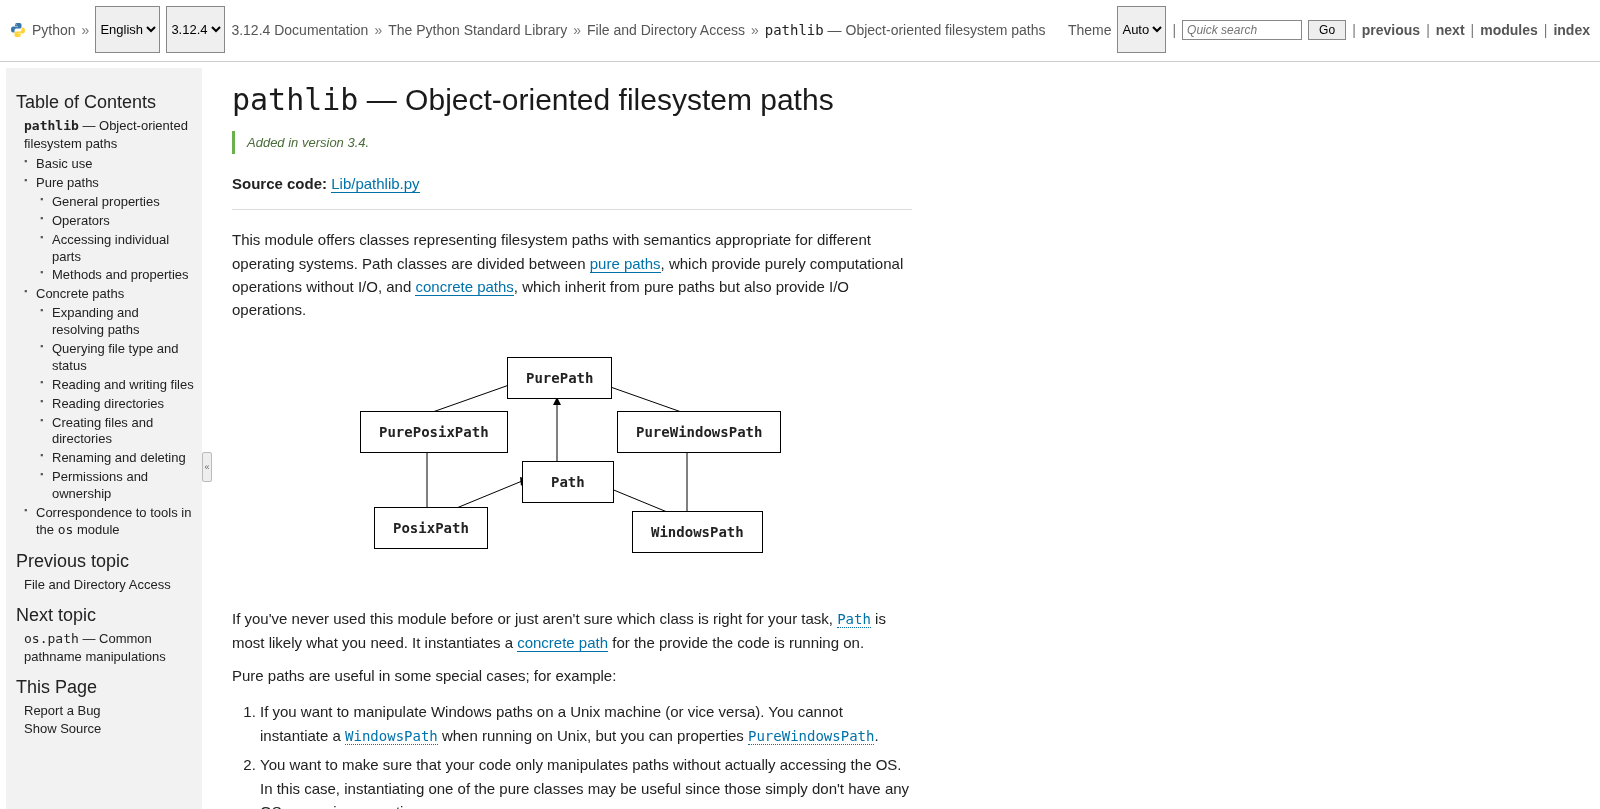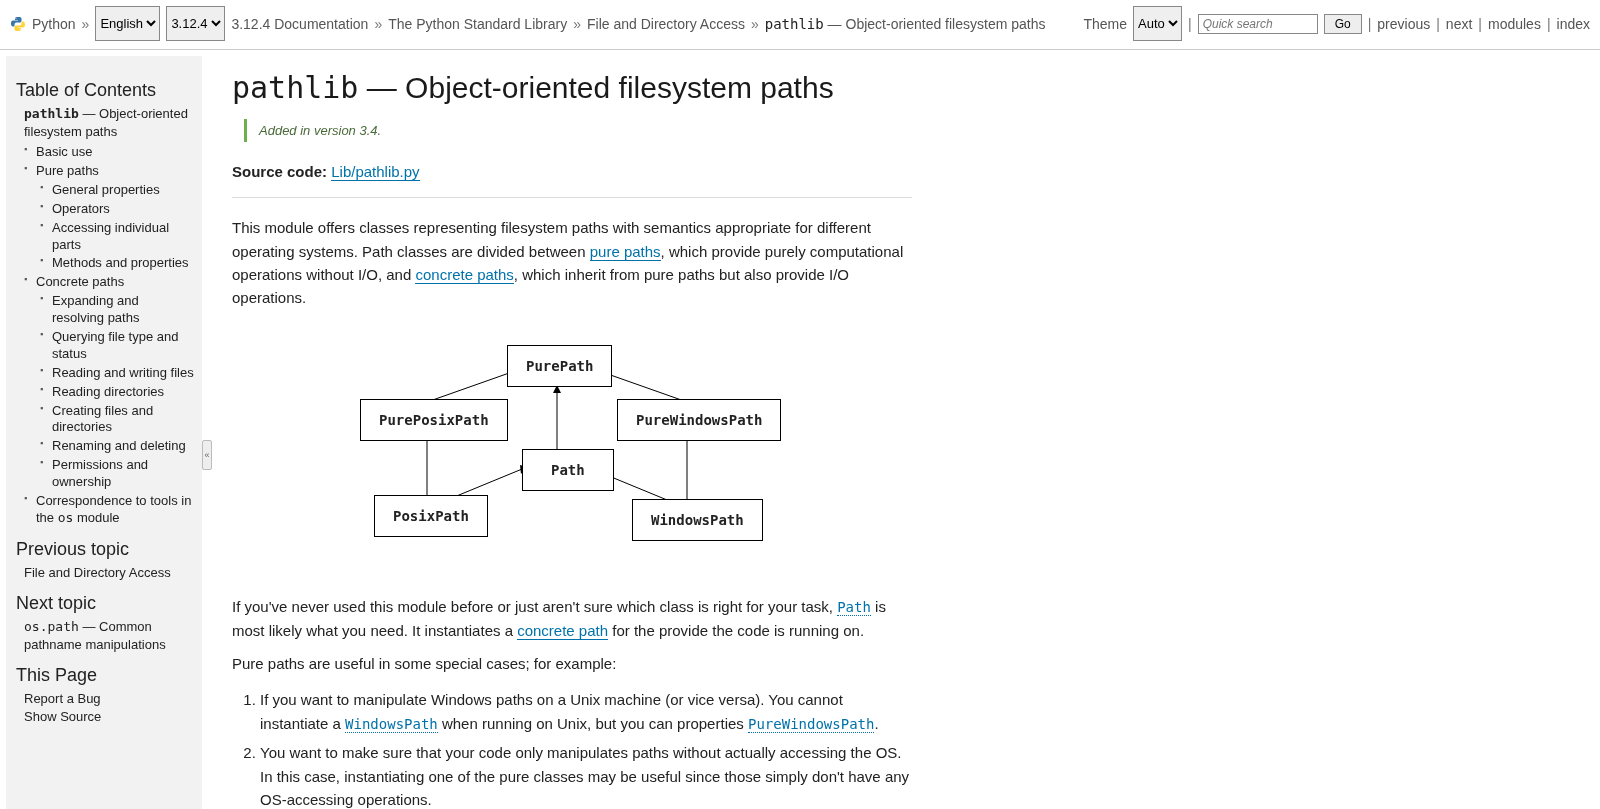--- a/index.html
+++ b/index.html
@@ -2,21 +2,21 @@
 <html><head>
 <meta charset="utf-8">
 <style>
   html,body{margin:0;padding:0;font-family:"Lucida Grande","Lucida Sans Unicode",Geneva,Verdana,sans-serif;color:#222;font-size:13px;background:#fff;}
   a{color:#0072aa;text-decoration:underline;}
   code,.code{font-family:"Consolas","Menlo","DejaVu Sans Mono",monospace;}
   
   .relbar{border-bottom:1px solid #ccc;padding:6px 10px 8px;display:flex;align-items:center;gap:10px;font-size:14px;color:#555;}
   .relbar .left{display:flex;align-items:center;gap:6px;flex:1;}
   .relbar .right{display:flex;align-items:center;gap:6px;white-space:nowrap;}
-  .relbar select{border:1px solid #888;font-size:13px;padding:8px 0;}
+  .relbar select{border:1px solid #888;font-size:13px;padding:14px 0;}
   .relbar .sep{color:#777;}
   .relbar input[type=text]{border:1px solid #888;height:18px;font-size:12px;font-style:italic;color:#888;padding:0 4px;width:110px;}
   .relbar button{border:1px solid #888;background:#eee;font-size:12px;height:20px;padding:0 10px;cursor:pointer;}
   .pyicon{width:16px;height:16px;}
   .crumb-link{color:#555;text-decoration:none;}
   .crumb-code{font-family:"Consolas",monospace;color:#222;}
   
   .wrapper{display:flex;align-items:stretch;}
   .sidebar{width:178px;background:#f2f2f2;margin:6px 0 0 6px;padding:12px 8px 20px 10px;font-size:13px;overflow-y:auto;height:760px;}
   .sidebar h3{font-size:18px;font-weight:normal;color:#222;margin:12px 0 4px;}
@@ -25,31 +25,31 @@
   .sidebar ul li::before{content:"▪";position:absolute;left:0;top:0;color:#555;font-size:9px;}
   .sidebar ul ul{margin-left:4px;}
   .sidebar .toc-top{margin-left:8px;font-size:13px;line-height:1.35;color:#222;}
   .sidebar .toc-top .code{font-weight:bold;}
   .sidebar .prevnext{margin-left:8px;font-size:13px;color:#222;line-height:1.35;}
   .divider{width:10px;background:#fff;position:relative;}
   .divider .handle{position:absolute;left:0;top:390px;width:8px;height:28px;border:1px solid #bbb;border-radius:2px;background:#eee;display:flex;align-items:center;justify-content:center;font-size:9px;color:#666;cursor:pointer;}
   .content{flex:1;padding:14px 0 40px 20px;max-width:680px;height:760px;overflow:hidden;}
   h1{font-size:30px;font-weight:normal;margin:6px 0 14px;color:#1a1a1a;}
   h1 .code{font-size:30px;}
-  .versionadded{border-left:3px solid #6ab04c;padding:4px 12px;margin:10px 12px 18px;font-style:italic;color:#4a6b3a;}
+  .versionadded{border-left:3px solid #6ab04c;padding:4px 12px;margin:10px 0 18px;font-style:italic;color:#4a6b3a;}
   hr.light{border:none;border-top:1px solid #ddd;margin:14px 0 18px;}
   p{line-height:1.55;font-size:15px;color:#222;margin:10px 0;}
   .link{color:#0072aa;text-decoration:none;border-bottom:1px solid #0072aa;}
   .xref{font-family:"Consolas",monospace;color:#0072aa;border-bottom:1px dotted #0072aa;text-decoration:none;font-size:14px;}
   .diagram{margin:28px 0 28px 110px;position:relative;width:430px;height:230px;}
   .dbox{position:absolute;border:1px solid #000;background:#fff;font-family:"Consolas",monospace;font-size:14px;font-weight:bold;padding:12px 18px;text-align:center;}
   .diagram svg{position:absolute;left:0;top:0;}
   ol{padding-left:28px;}
   ol li{line-height:1.55;font-size:15px;margin:6px 0;}
-  .nav-link{color:#555;text-decoration:none;}
+  .nav-link{color:#555;text-decoration:none;font-weight:bold;}
   .toc-link{color:#222;text-decoration:none;}
 </style>
 </head>
 <body>
 
 <div class="relbar">
   <div class="left">
     <svg class="pyicon" viewBox="0 0 32 32">
         <path fill="#3776ab" d="M15 2c-5 0-5 3-5 3v3h6v1H6s-4 0-4 6 4 6 4 6h3v-4s0-4 4-4h7s3 0 3-3V5s0-3-5-3h-3zm-3 2a1 1 0 110 2 1 1 0 010-2z"></path>
         <path fill="#ffd43b" d="M17 30c5 0 5-3 5-3v-3h-6v-1h10s4 0 4-6-4-6-4-6h-3v4s0 4-4 4h-7s-3 0-3 3v5s0 3 5 3h3zm3-2a1 1 0 110-2 1 1 0 010 2z"></path>

